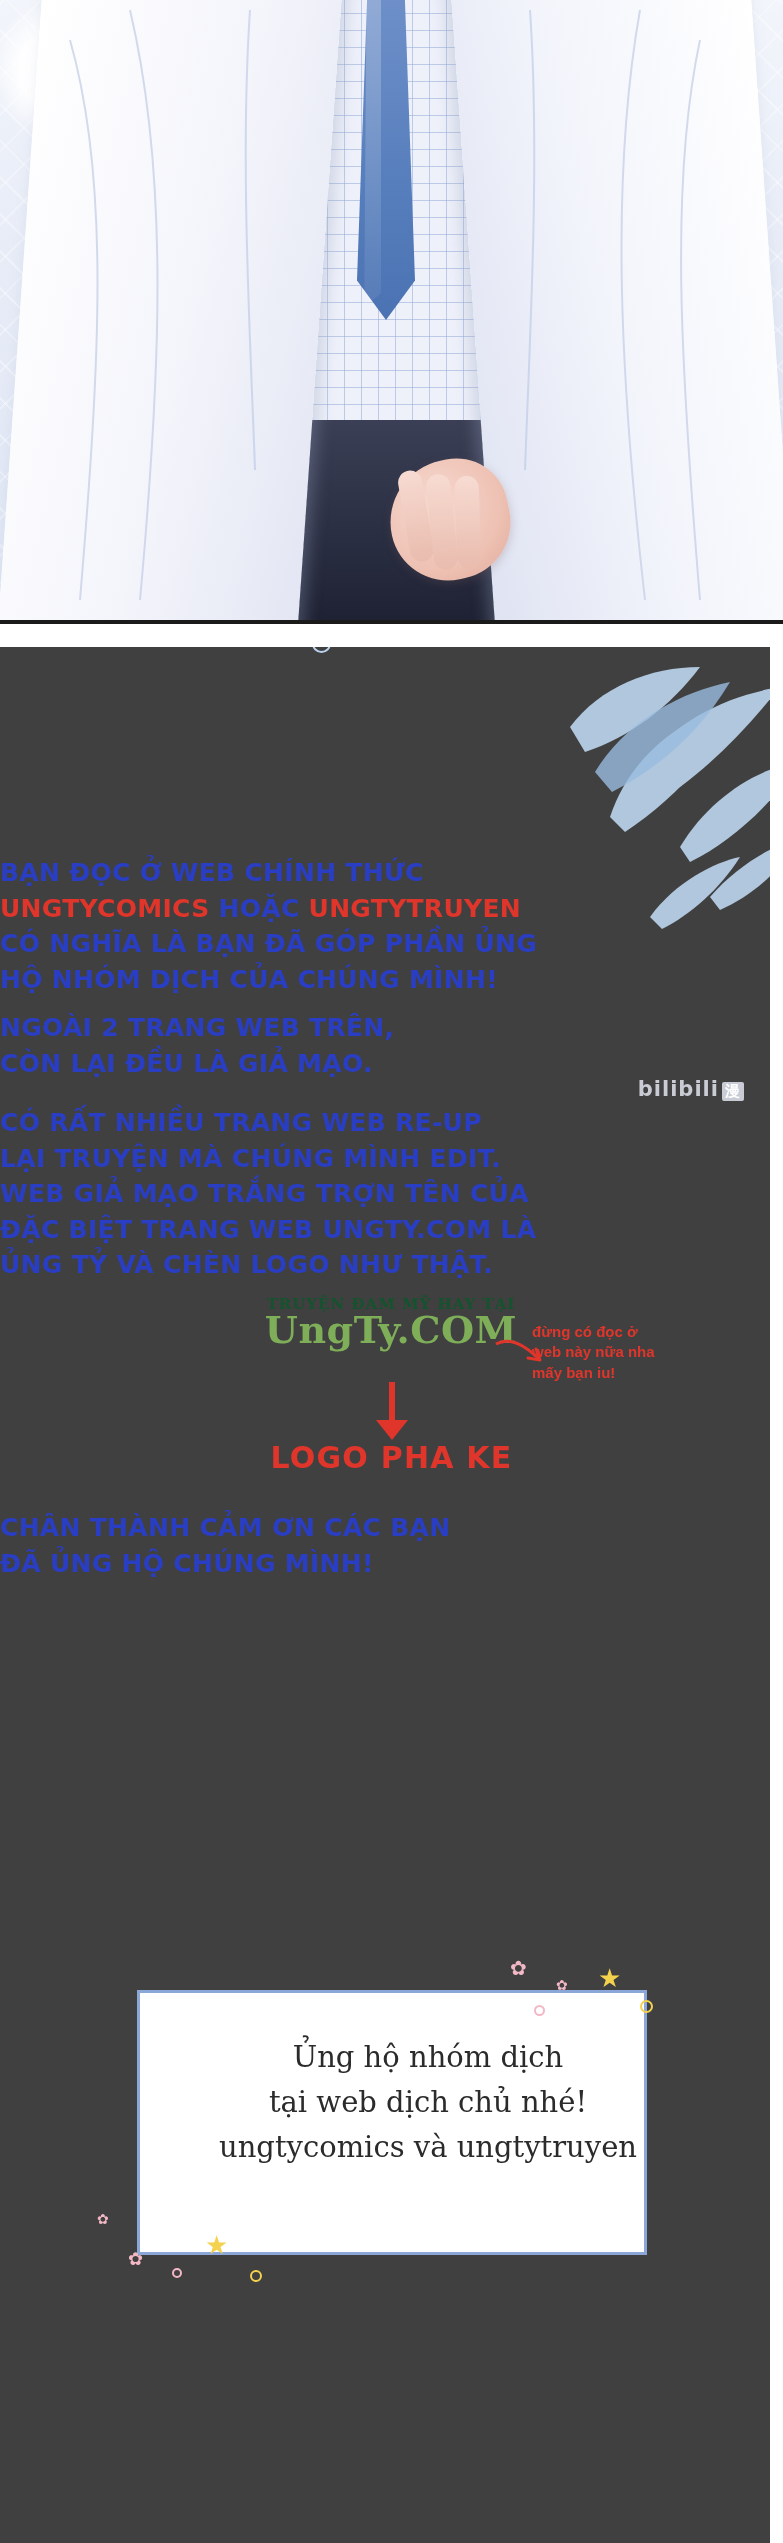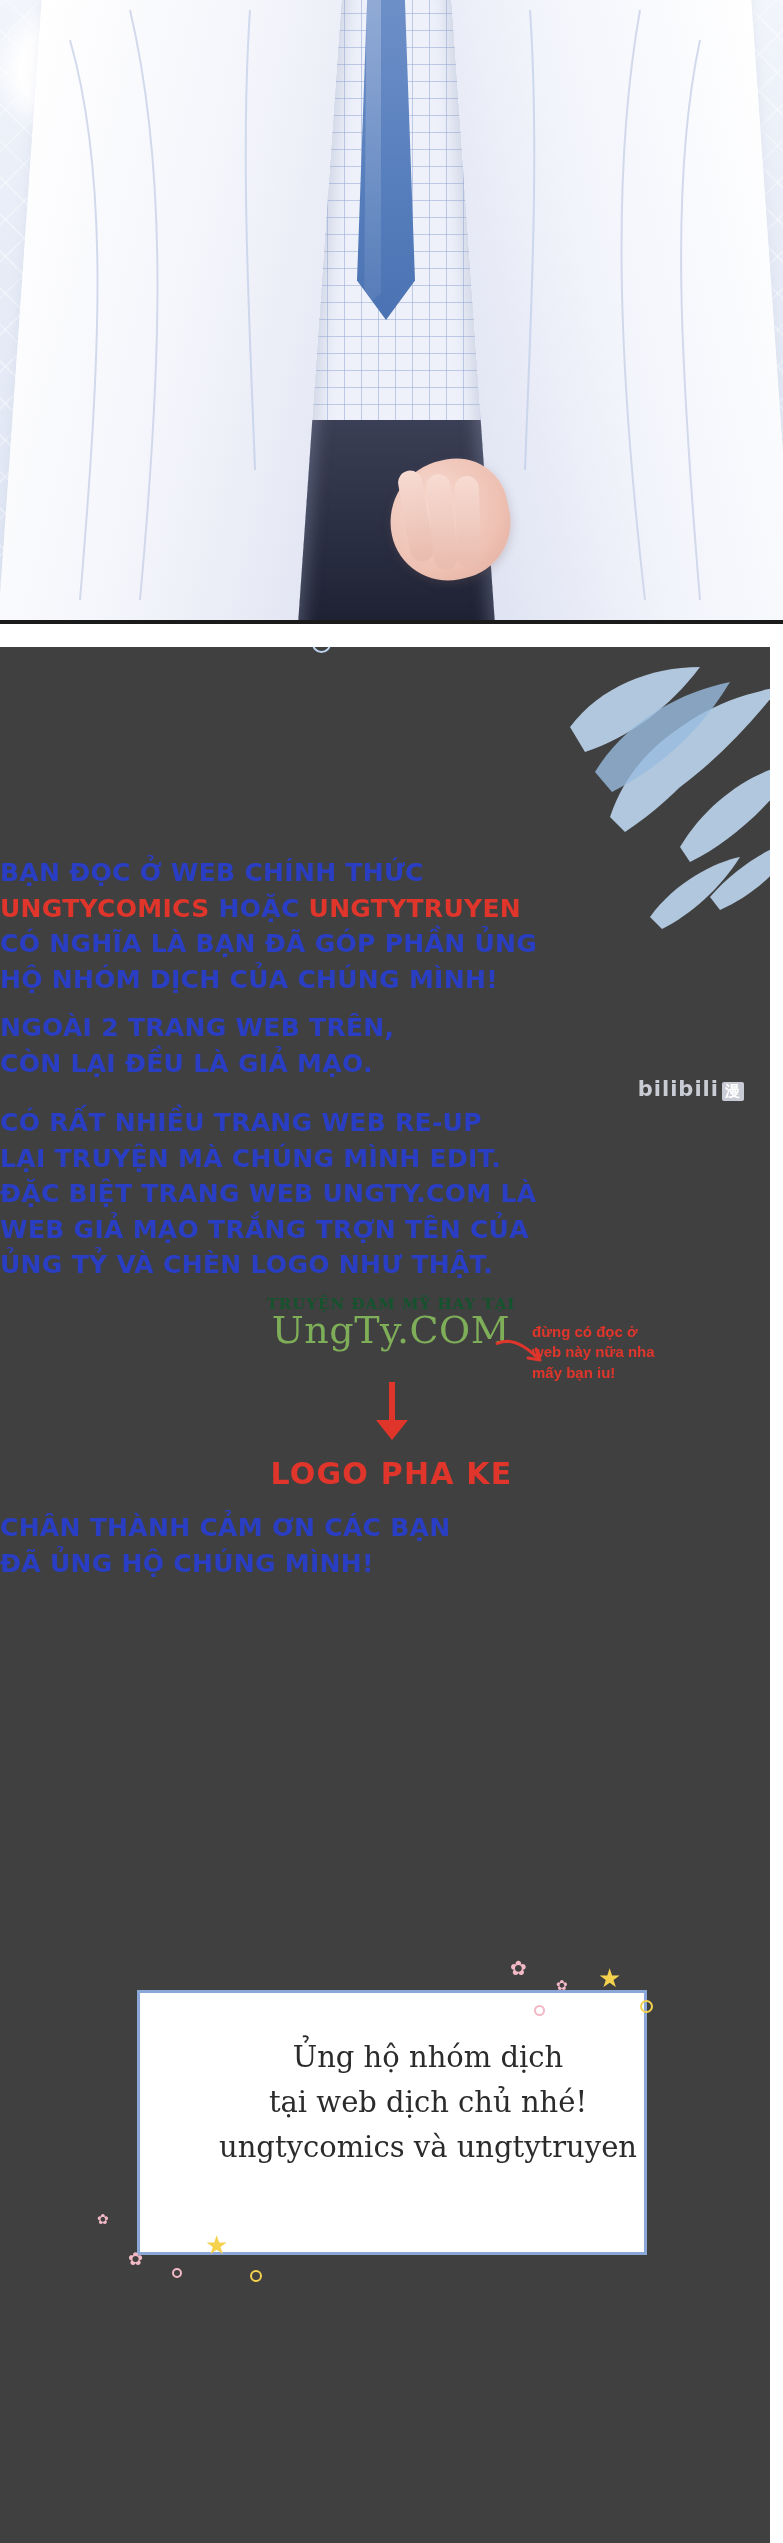--- a/index.html
+++ b/index.html
@@ -178,21 +178,21 @@
   .fakelogo-top {
     font-family: "DejaVu Serif", serif;
     font-size: 15px;
     letter-spacing: 1px;
     color: #14532d;
     font-weight: 700;
   }
   .fakelogo-main {
     font-family: "DejaVu Serif", serif;
     font-size: 38px;
-    font-weight: 400;
+    font-weight: 700;
     color: #7fae59;
     letter-spacing: 0.5px;
     line-height: 1;
     margin-top: -2px;
   }
 
   .handnote {
     position: absolute;
     left: 532px;
     top: 1322px;
@@ -222,21 +222,20 @@
     position: absolute;
     left: 0;
     top: 1440px;
     width: 783px;
     text-align: center;
     color: #e0352b;
     font-family: "DejaVu Sans", sans-serif;
     font-weight: 700;
     font-size: 30px;
     letter-spacing: 1.2px;
-    margin-top: 16px;
   }
 
   
   .footer-card {
     position: absolute;
     left: 137px;
     top: 1990px;
     width: 510px;
     height: 265px;
     border: 3px solid #8aa7d8;
@@ -335,22 +334,22 @@
   </div>
 
   <div class="notice" id="notice-2">
     <div>NGOÀI 2 TRANG WEB TRÊN,</div>
     <div>CÒN LẠI ĐỀU LÀ GIẢ MẠO.</div>
   </div>
 
   <div class="notice" id="notice-3">
     <div>CÓ RẤT NHIỀU TRANG WEB RE-UP</div>
     <div>LẠI TRUYỆN MÀ CHÚNG MÌNH EDIT.</div>
+    <div>WEB GIẢ MẠO TRẮNG TRỢN TÊN CỦA</div>
     <div>ĐẶC BIỆT TRANG WEB UNGTY.COM LÀ</div>
-    <div>WEB GIẢ MẠO TRẮNG TRỢN TÊN CỦA</div>
     <div>ỦNG TỶ VÀ CHÈN LOGO NHƯ THẬT.</div>
   </div>
 
   <div class="fakelogo-wrap">
     <div class="fakelogo-top">TRUYỆN ĐAM MỸ HAY TẠI</div>
     <div class="fakelogo-main">UngTy.COM</div>
   </div>
 
   <svg class="arrow-curve" viewBox="0 0 56 54">
     <path d="M4,14 C18,6 34,16 48,30" stroke="#e0352b" stroke-width="3" fill="none"></path>

